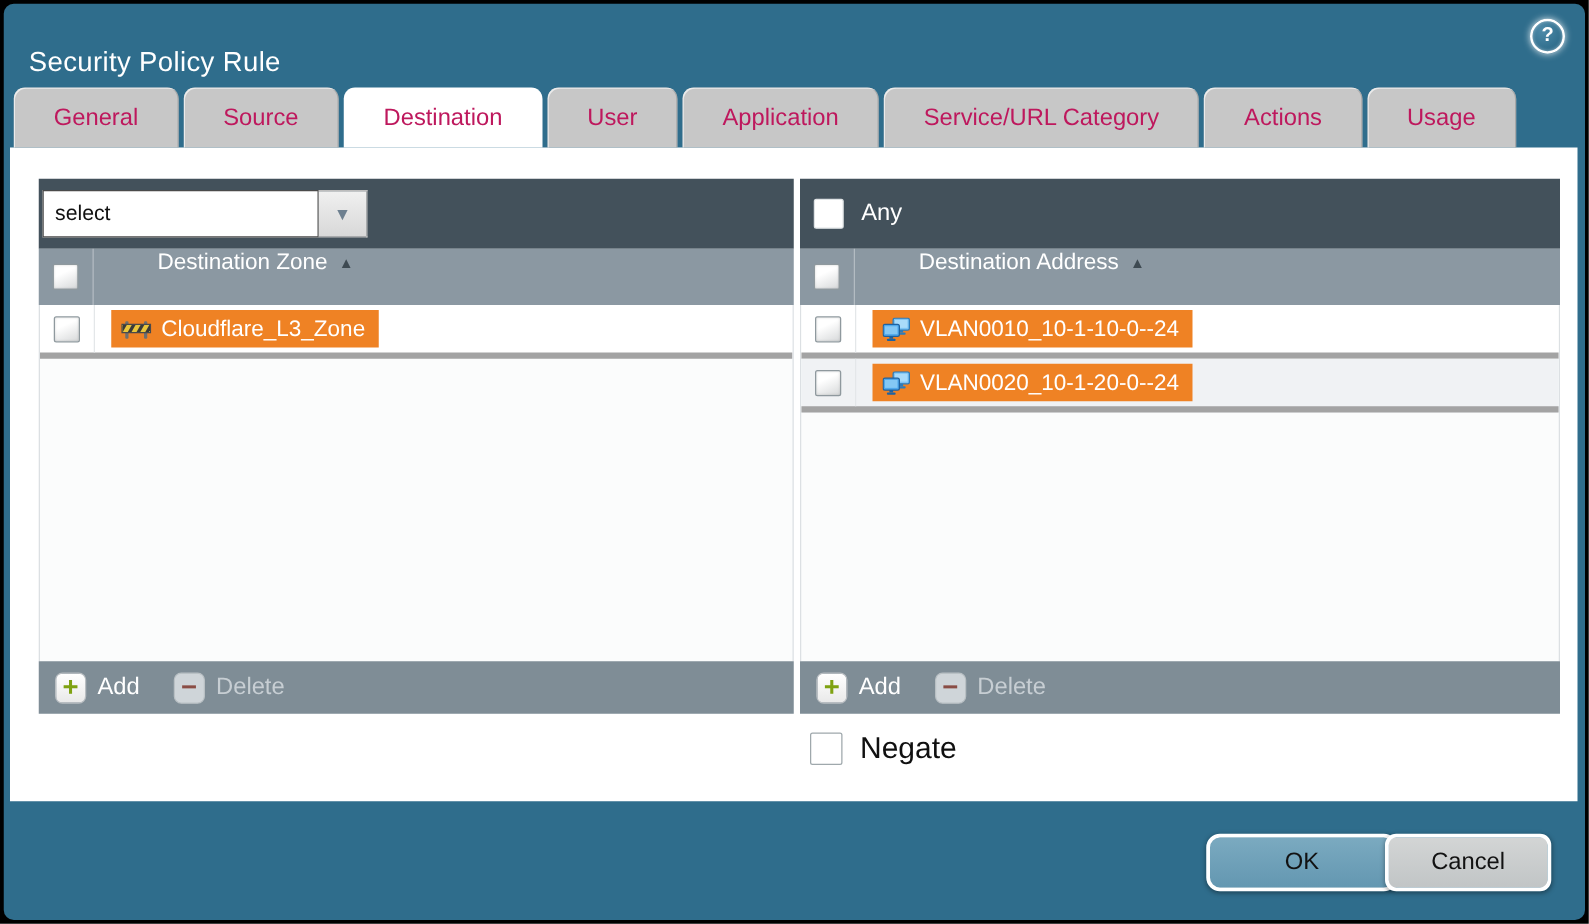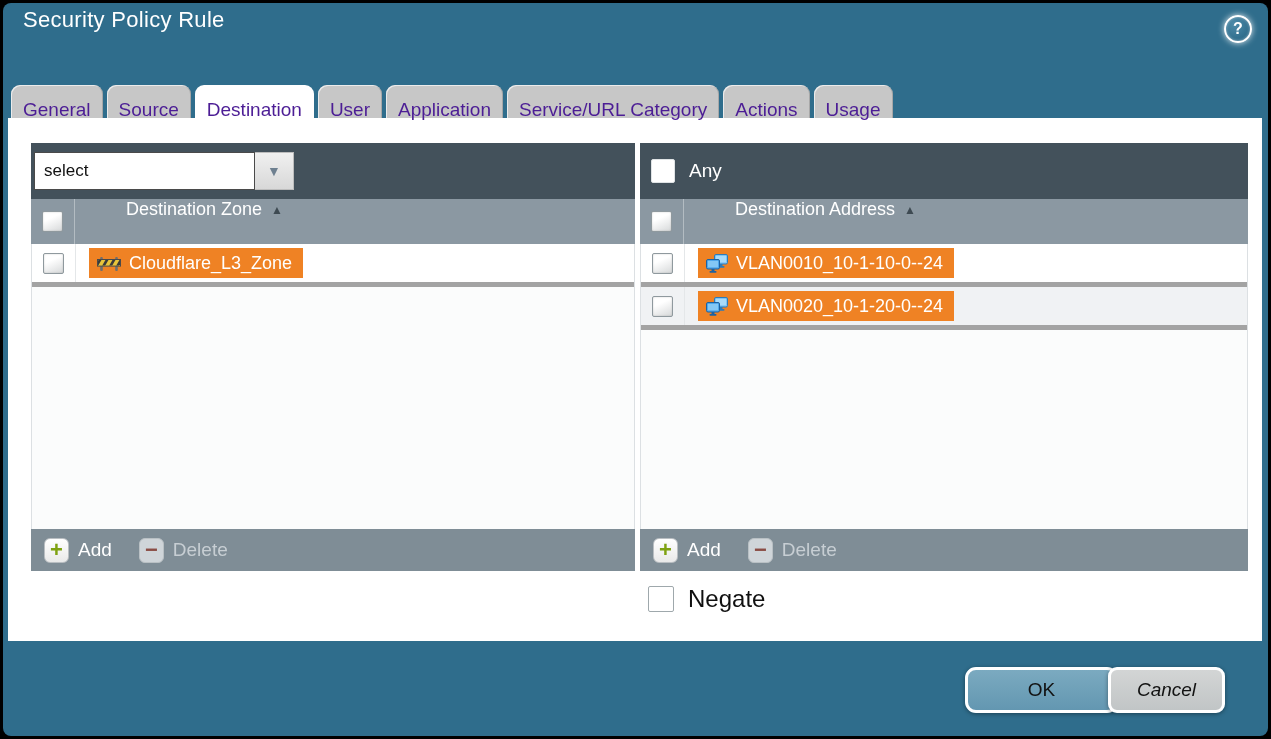--- a/index.html
+++ b/index.html
@@ -11,41 +11,41 @@
     overflow: hidden;
   }
   .dialog {
     position: absolute; left: 3px; top: 3px;
     width: 1265px; height: 733px;
     background: #2F6D8C;
     border-radius: 8px;
   }
   
   .title {
-    position: absolute; left: 20px; top: 4px;
+    position: absolute; left: 20px; top: 34px;
     color: #fff; font-size: 22px; font-weight: 400; letter-spacing: .3px;
   }
   .help {
     position: absolute; right: 16px; top: 12px;
     width: 28px; height: 28px; border-radius: 50%;
     background: radial-gradient(circle at 35% 30%, #4E8BA9, #2F6D8C 70%);
     border: 2px solid #fff;
     box-shadow: 0 0 6px rgba(255,255,255,.85), inset 0 0 3px rgba(255,255,255,.5);
     color: #fff; font-weight: bold; font-size: 16px;
     display: flex; align-items: center; justify-content: center;
     cursor: pointer;
   }
   
   .tabs {
     position: absolute; left: 8px; top: 67px; height: 48px;
     display: flex; gap: 4px; align-items: flex-end; z-index: 3;
   }
   .tab {
-    height: 33px; line-height: 50px; padding: 0 12px;
-    background: #C7C7C7; color: #4c1d95; font-size: 19px;
+    height: 48px; line-height: 50px; padding: 0 32px;
+    background: #C7C7C7; color: #be185d; font-size: 19px;
     border-radius: 9px 9px 0 0; white-space: nowrap; cursor: pointer;
     box-shadow: inset 1px 1px 0 rgba(255,255,255,.65), inset -1px 0 0 rgba(110,110,110,.35);
   }
   .tab.active { background: #fff; box-shadow: none; }
   
   .content {
     position: absolute; left: 5px; top: 115px;
     width: 1254px; height: 523px; background: #fff;
   }
   .panel {
@@ -131,21 +131,21 @@
   .negate .lbl { font-size: 24px; color: #101010; }
   
   .footer-btn {
     position: absolute; height: 46px; border-radius: 9px;
     border: 3px solid #fff; font-size: 19px; color: #121212;
     display: flex; align-items: center; justify-content: center;
     cursor: pointer; font-family: inherit;
     box-shadow: 0 1px 4px rgba(0,0,0,.4);
   }
   .ok     { left: 962px;  top: 664px; width: 153px; background: linear-gradient(#7BAAC0, #6397B1); border-radius: 11px; }
-  .cancel { left: 1105px; top: 664px; width: 117px; background: linear-gradient(#D3D5D5, #C1C5C6); font-style: italic; }
+  .cancel { left: 1105px; top: 664px; width: 133px; background: linear-gradient(#D3D5D5, #C1C5C6); }
 </style>
 </head>
 <body>
 
 <div class="dialog">
 
   <div class="title">Security Policy Rule</div>
   <div class="help">?</div>
 
   <div class="tabs">

